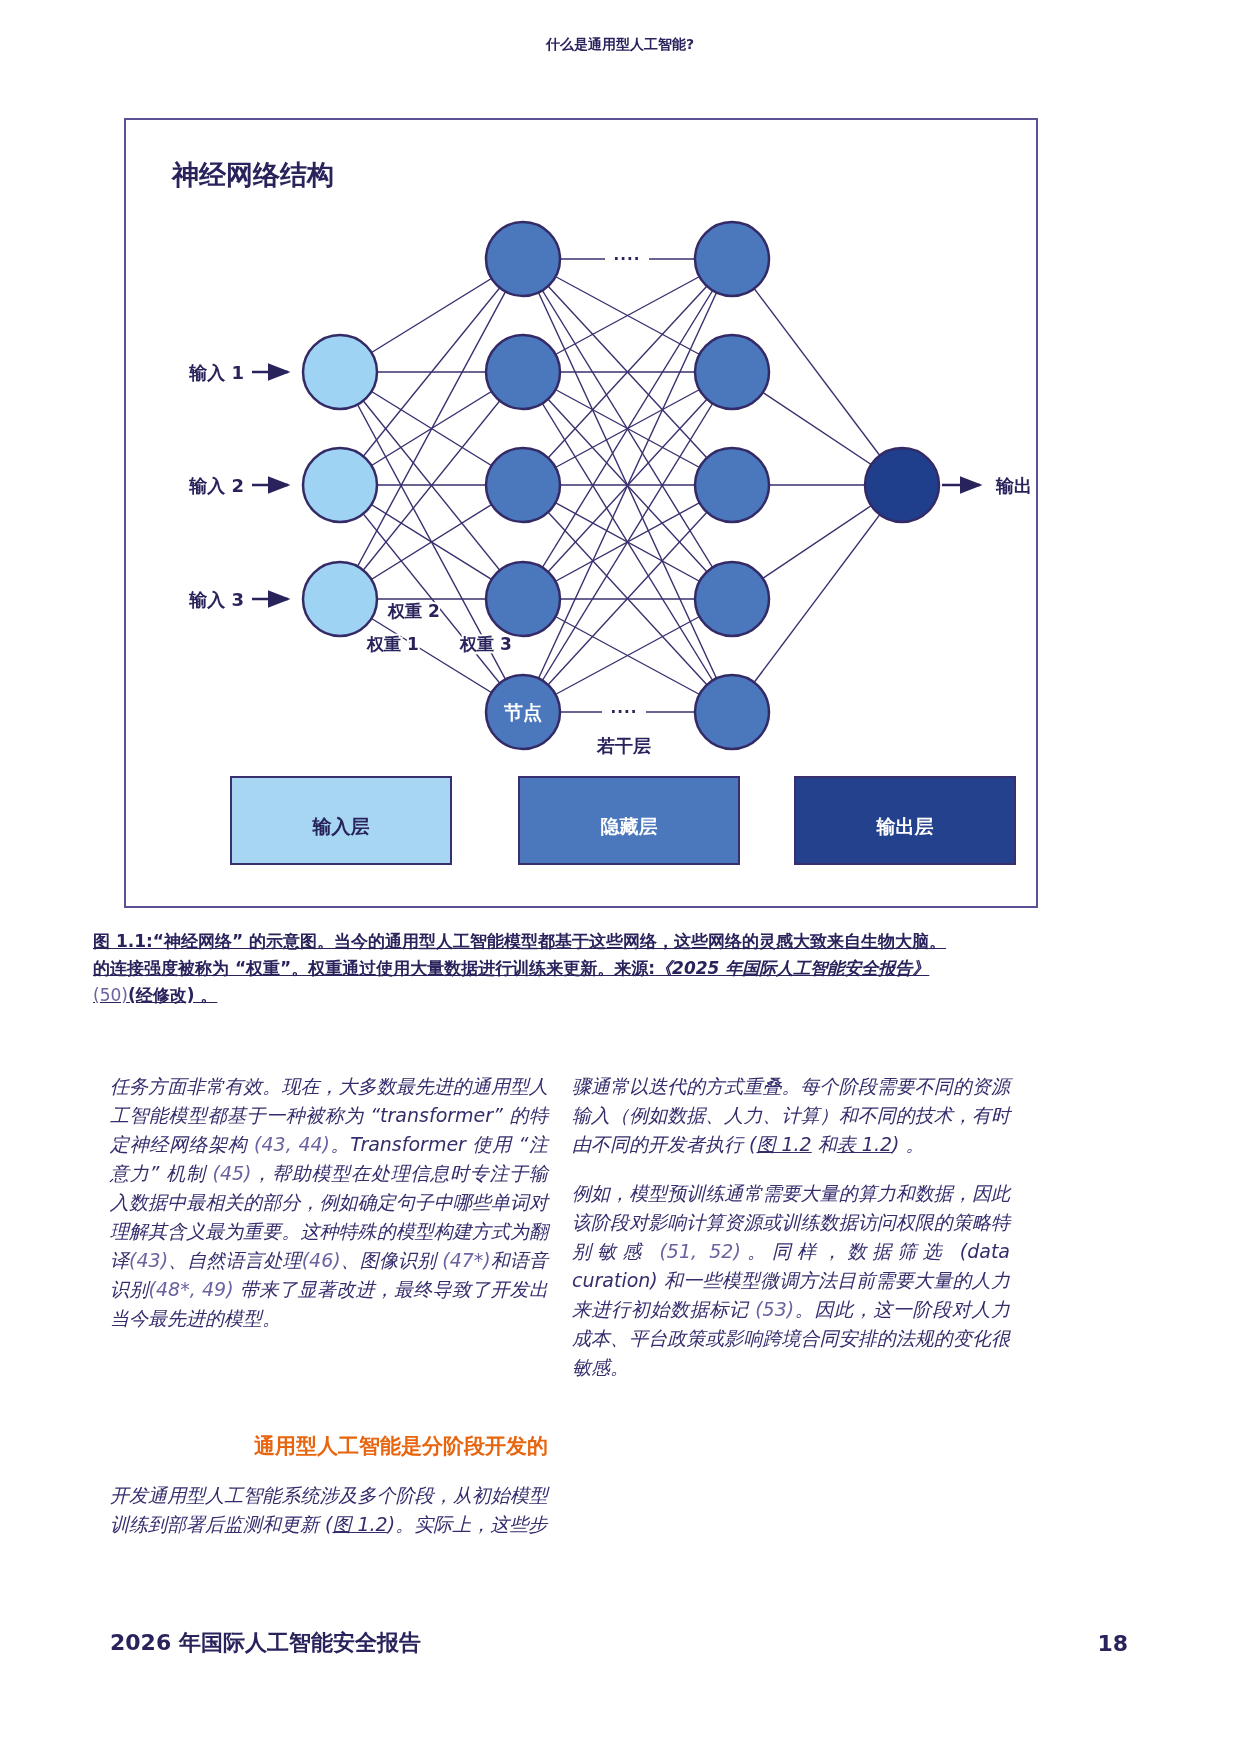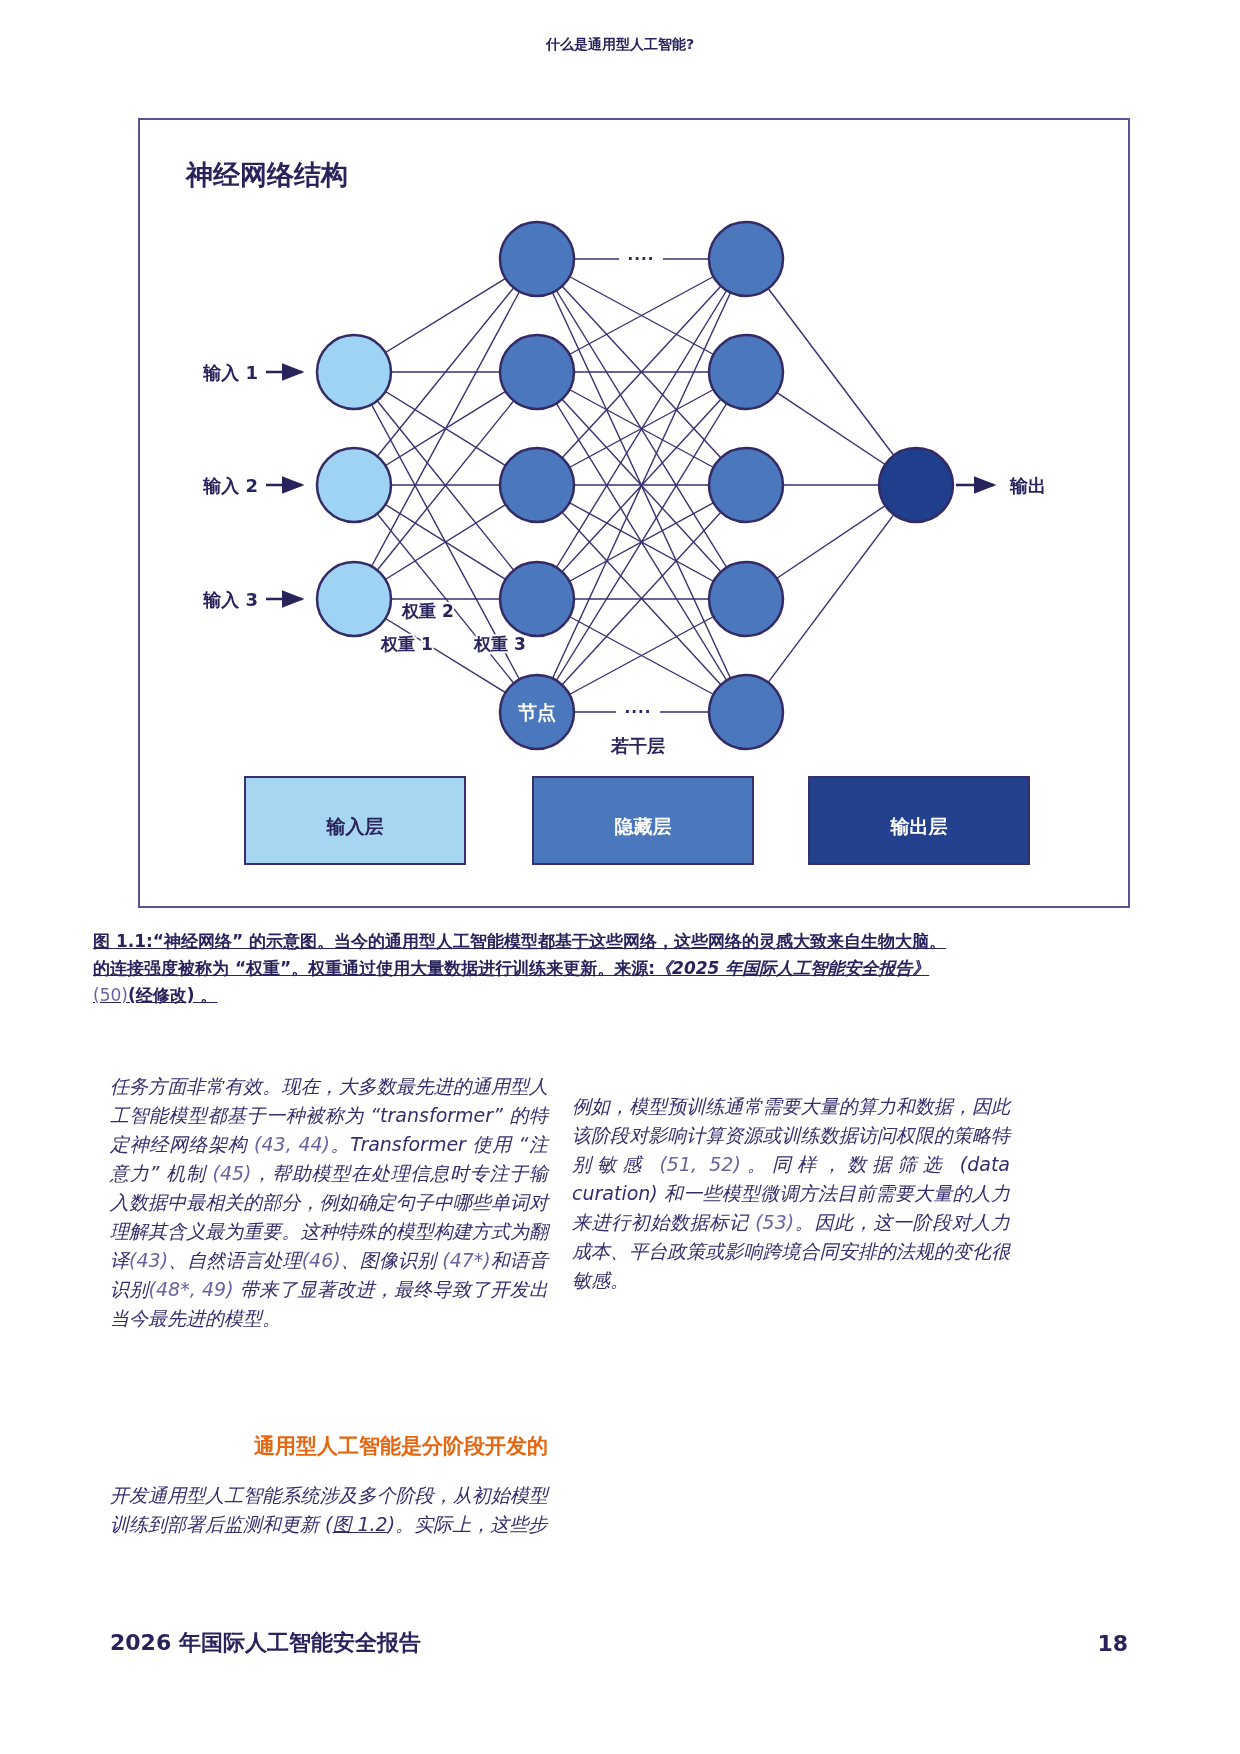--- a/index.html
+++ b/index.html
@@ -16,22 +16,22 @@
   body{
     width:1240px;height:1754px;position:relative;
     font-family:"DejaVu Sans","Liberation Sans",sans-serif;
     color:var(--body);
   }
   .page-header{
     position:absolute;top:36px;left:0;width:1240px;
     text-align:center;font-size:14px;font-weight:bold;color:var(--navy);
   }
   .figure-box{
-    position:absolute;left:124px;top:118px;width:992px;height:790px;
-    border:2px solid var(--figborder);background:#fff;margin-left:14px;
+    position:absolute;left:124px;top:118px;width:914px;height:790px;
+    border:2px solid var(--figborder);background:#fff;
   }
   .figure-box svg{position:absolute;left:0;top:0;}
   svg text{font-family:"DejaVu Sans","Liberation Sans",sans-serif;}
   .fig-title{font-size:27px;font-weight:bold;fill:var(--navy);}
   .iolabel{font-size:18px;font-weight:bold;fill:var(--navy);}
   .wlabel{font-size:17px;font-weight:bold;fill:var(--navy);
           paint-order:stroke;stroke:#ffffff;stroke-width:4px;}
   .note-label{font-size:18px;font-weight:bold;fill:var(--navy);text-anchor:middle;}
   .node-text{font-size:19px;font-weight:bold;fill:#ffffff;text-anchor:middle;}
   .dots{font-size:15px;font-weight:bold;fill:var(--navy);text-anchor:middle;letter-spacing:1px;}
@@ -187,20 +187,21 @@
   <div><span class="cite">(50)</span><span>(经修改) 。</span></div>
 </div>
 
 <div class="body-cols">
   <div class="col">
     <p><span>任务方面非常有效。现在，大多数最先进的通用型人工智能模型都基于一种被称为 “transformer” 的特定神经网络架构 </span><span class="cite">(43, 44)</span><span>。Transformer 使用 “注意力” 机制 </span><span class="cite">(45)</span><span>，帮助模型在处理信息时专注于输入数据中最相关的部分，例如确定句子中哪些单词对理解其含义最为重要。这种特殊的模型构建方式为翻译</span><span class="cite">(43)</span><span>、自然语言处理</span><span class="cite">(46)</span><span>、图像识别 </span><span class="cite">(47*)</span><span>和语音识别</span><span class="cite">(48*, 49)</span><span> 带来了显著改进，最终导致了开发出当今最先进的模型。</span></p>
     <h2 class="section-heading">通用型人工智能是分阶段开发的</h2>
     <p><span>开发通用型人工智能系统涉及多个阶段，从初始模型训练到部署后监测和更新 (</span><span class="link">图 1.2</span><span>)。实际上，这些步</span></p>
   </div>
   <div class="col">
+    <p><span>骤通常以迭代的方式重叠。每个阶段需要不同的资源输入（例如数据、人力、计算）和不同的技术，有时由不同的开发者执行 (</span><span class="link">图 1.2</span><span> 和</span><span class="link">表 1.2</span><span>) 。</span></p>
     <p class="p-gap"><span>例如，模型预训练通常需要大量的算力和数据，因此该阶段对影响计算资源或训练数据访问权限的策略特别敏感 </span><span class="cite">(51, 52)</span><span>。同样，数据筛选 (data curation) 和一些模型微调方法目前需要大量的人力来进行初始数据标记 </span><span class="cite">(53)</span><span>。因此，这一阶段对人力成本、平台政策或影响跨境合同安排的法规的变化很敏感。</span></p>
   </div>
 </div>
 
 <div class="page-footer">
   <span>2026 年国际人工智能安全报告</span>
   <span>18</span>
 </div>
 
 </body></html>

